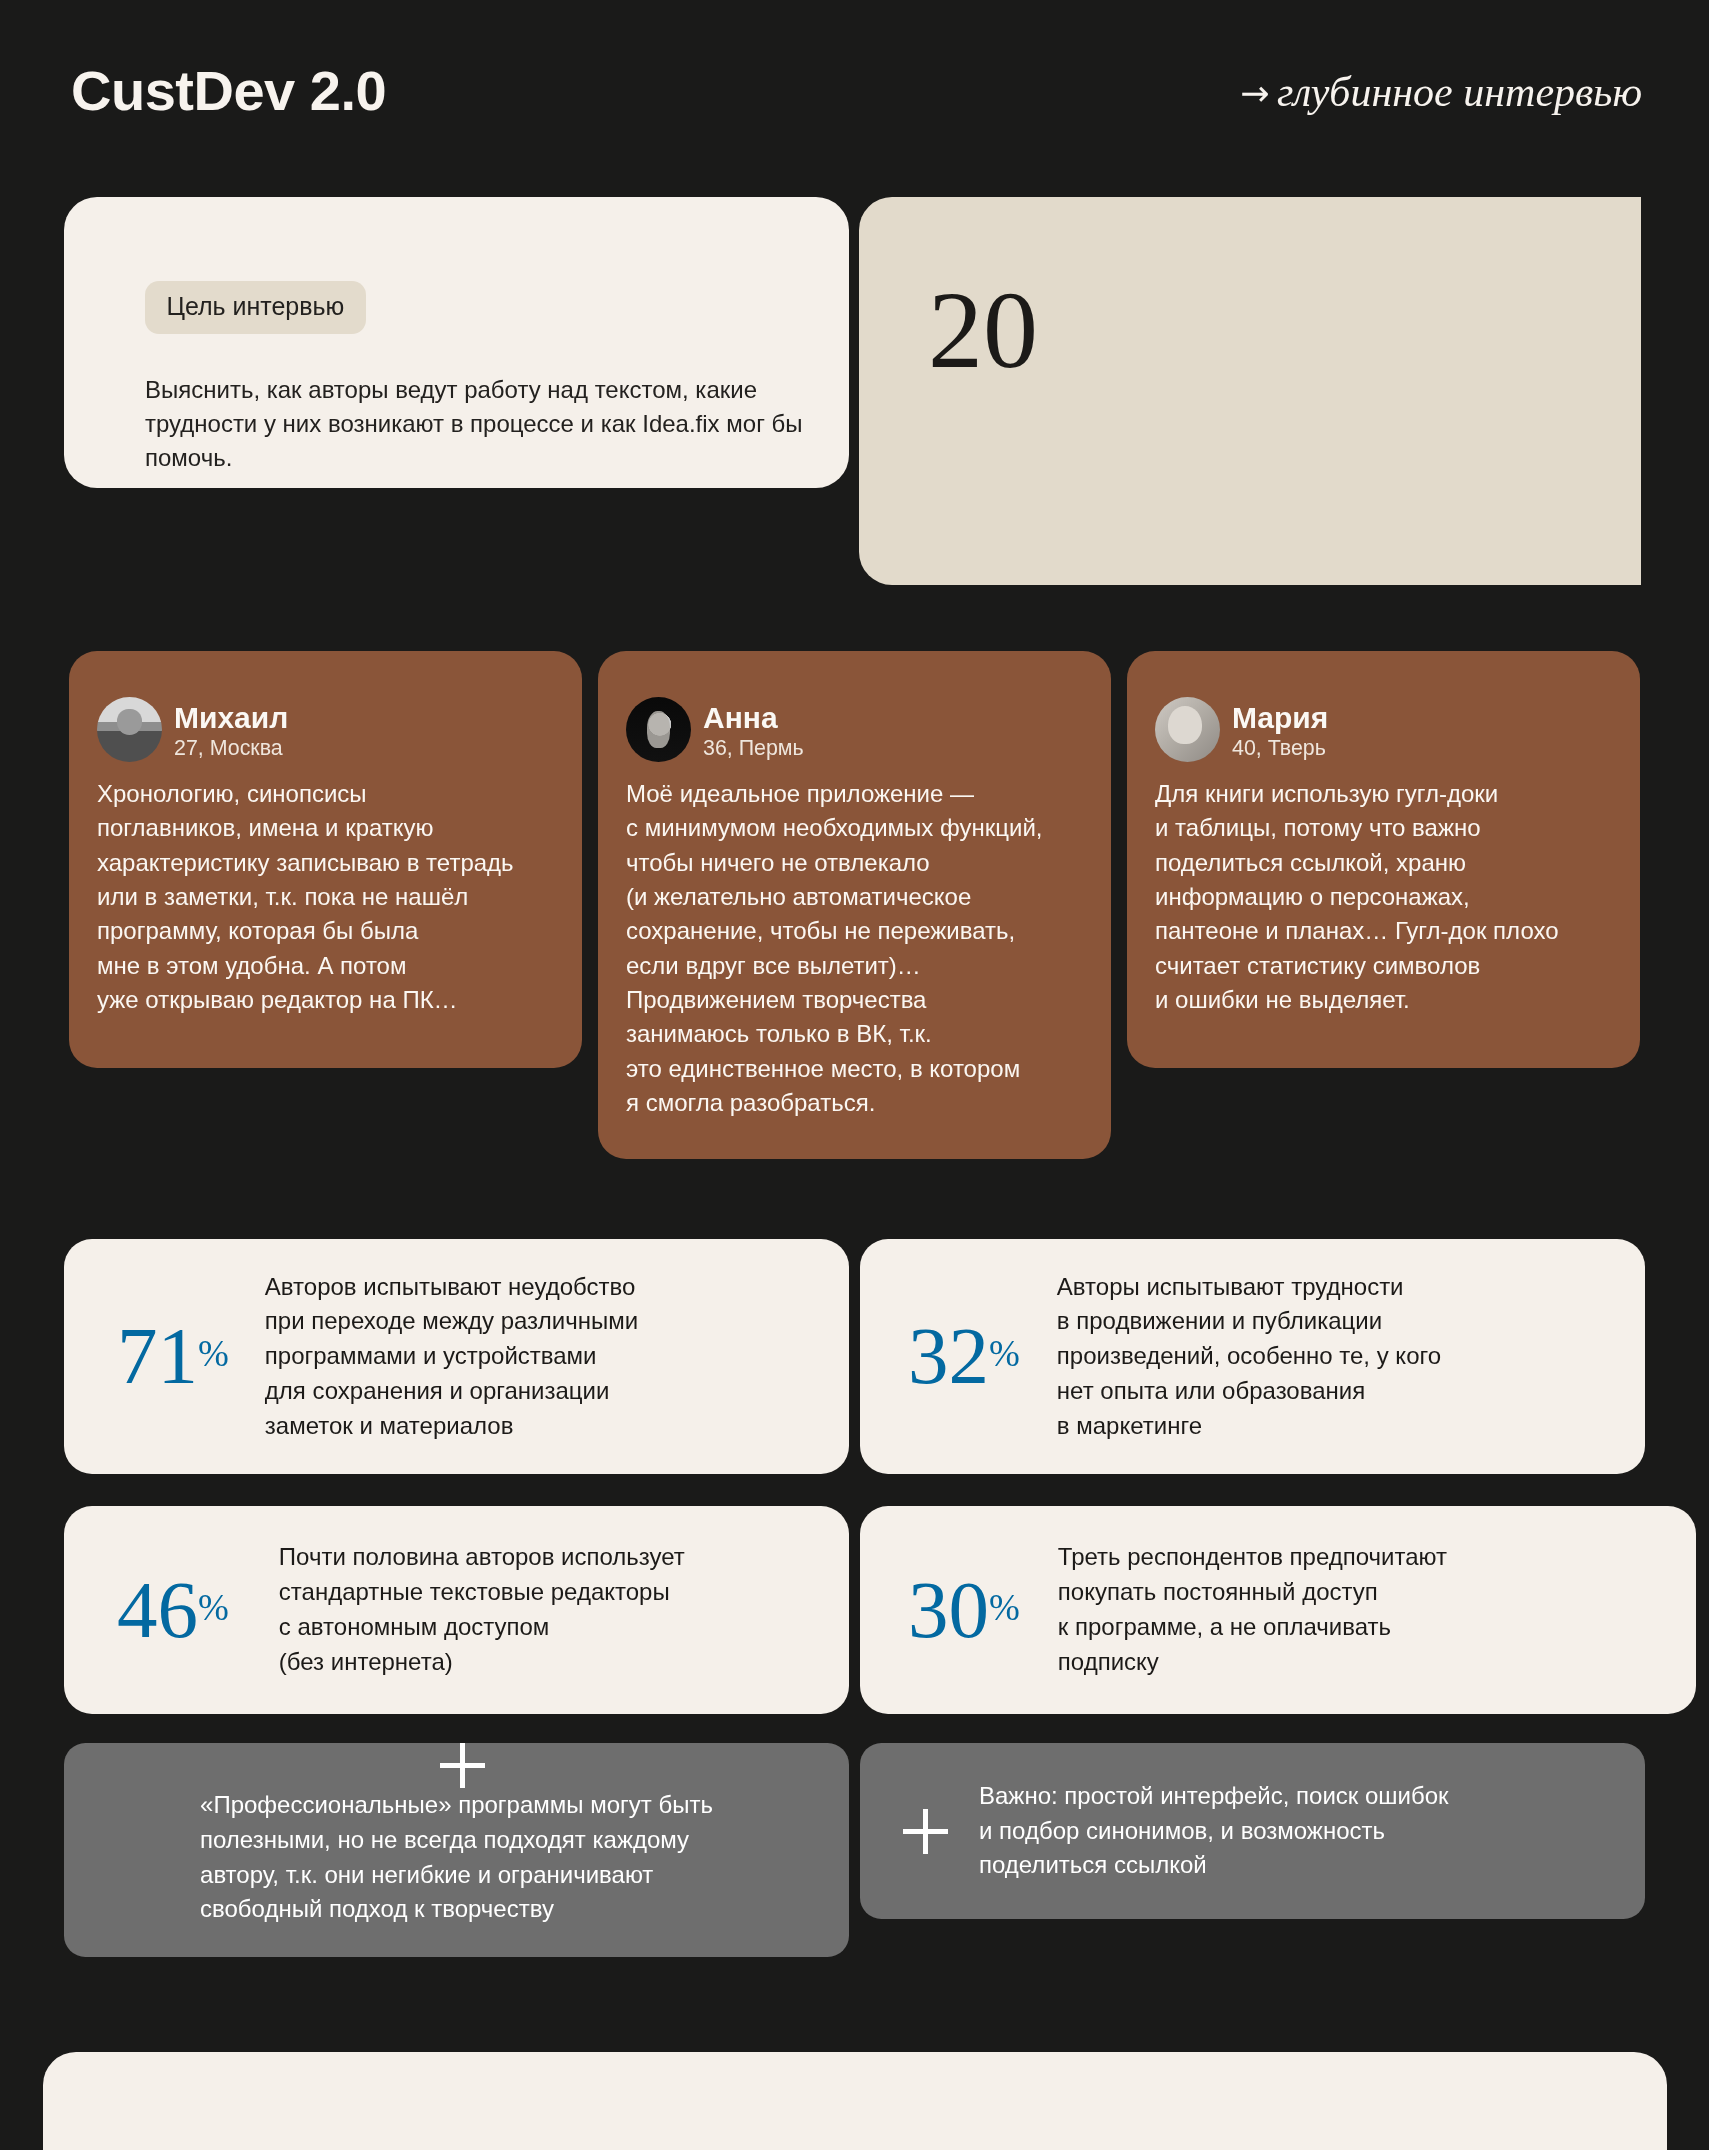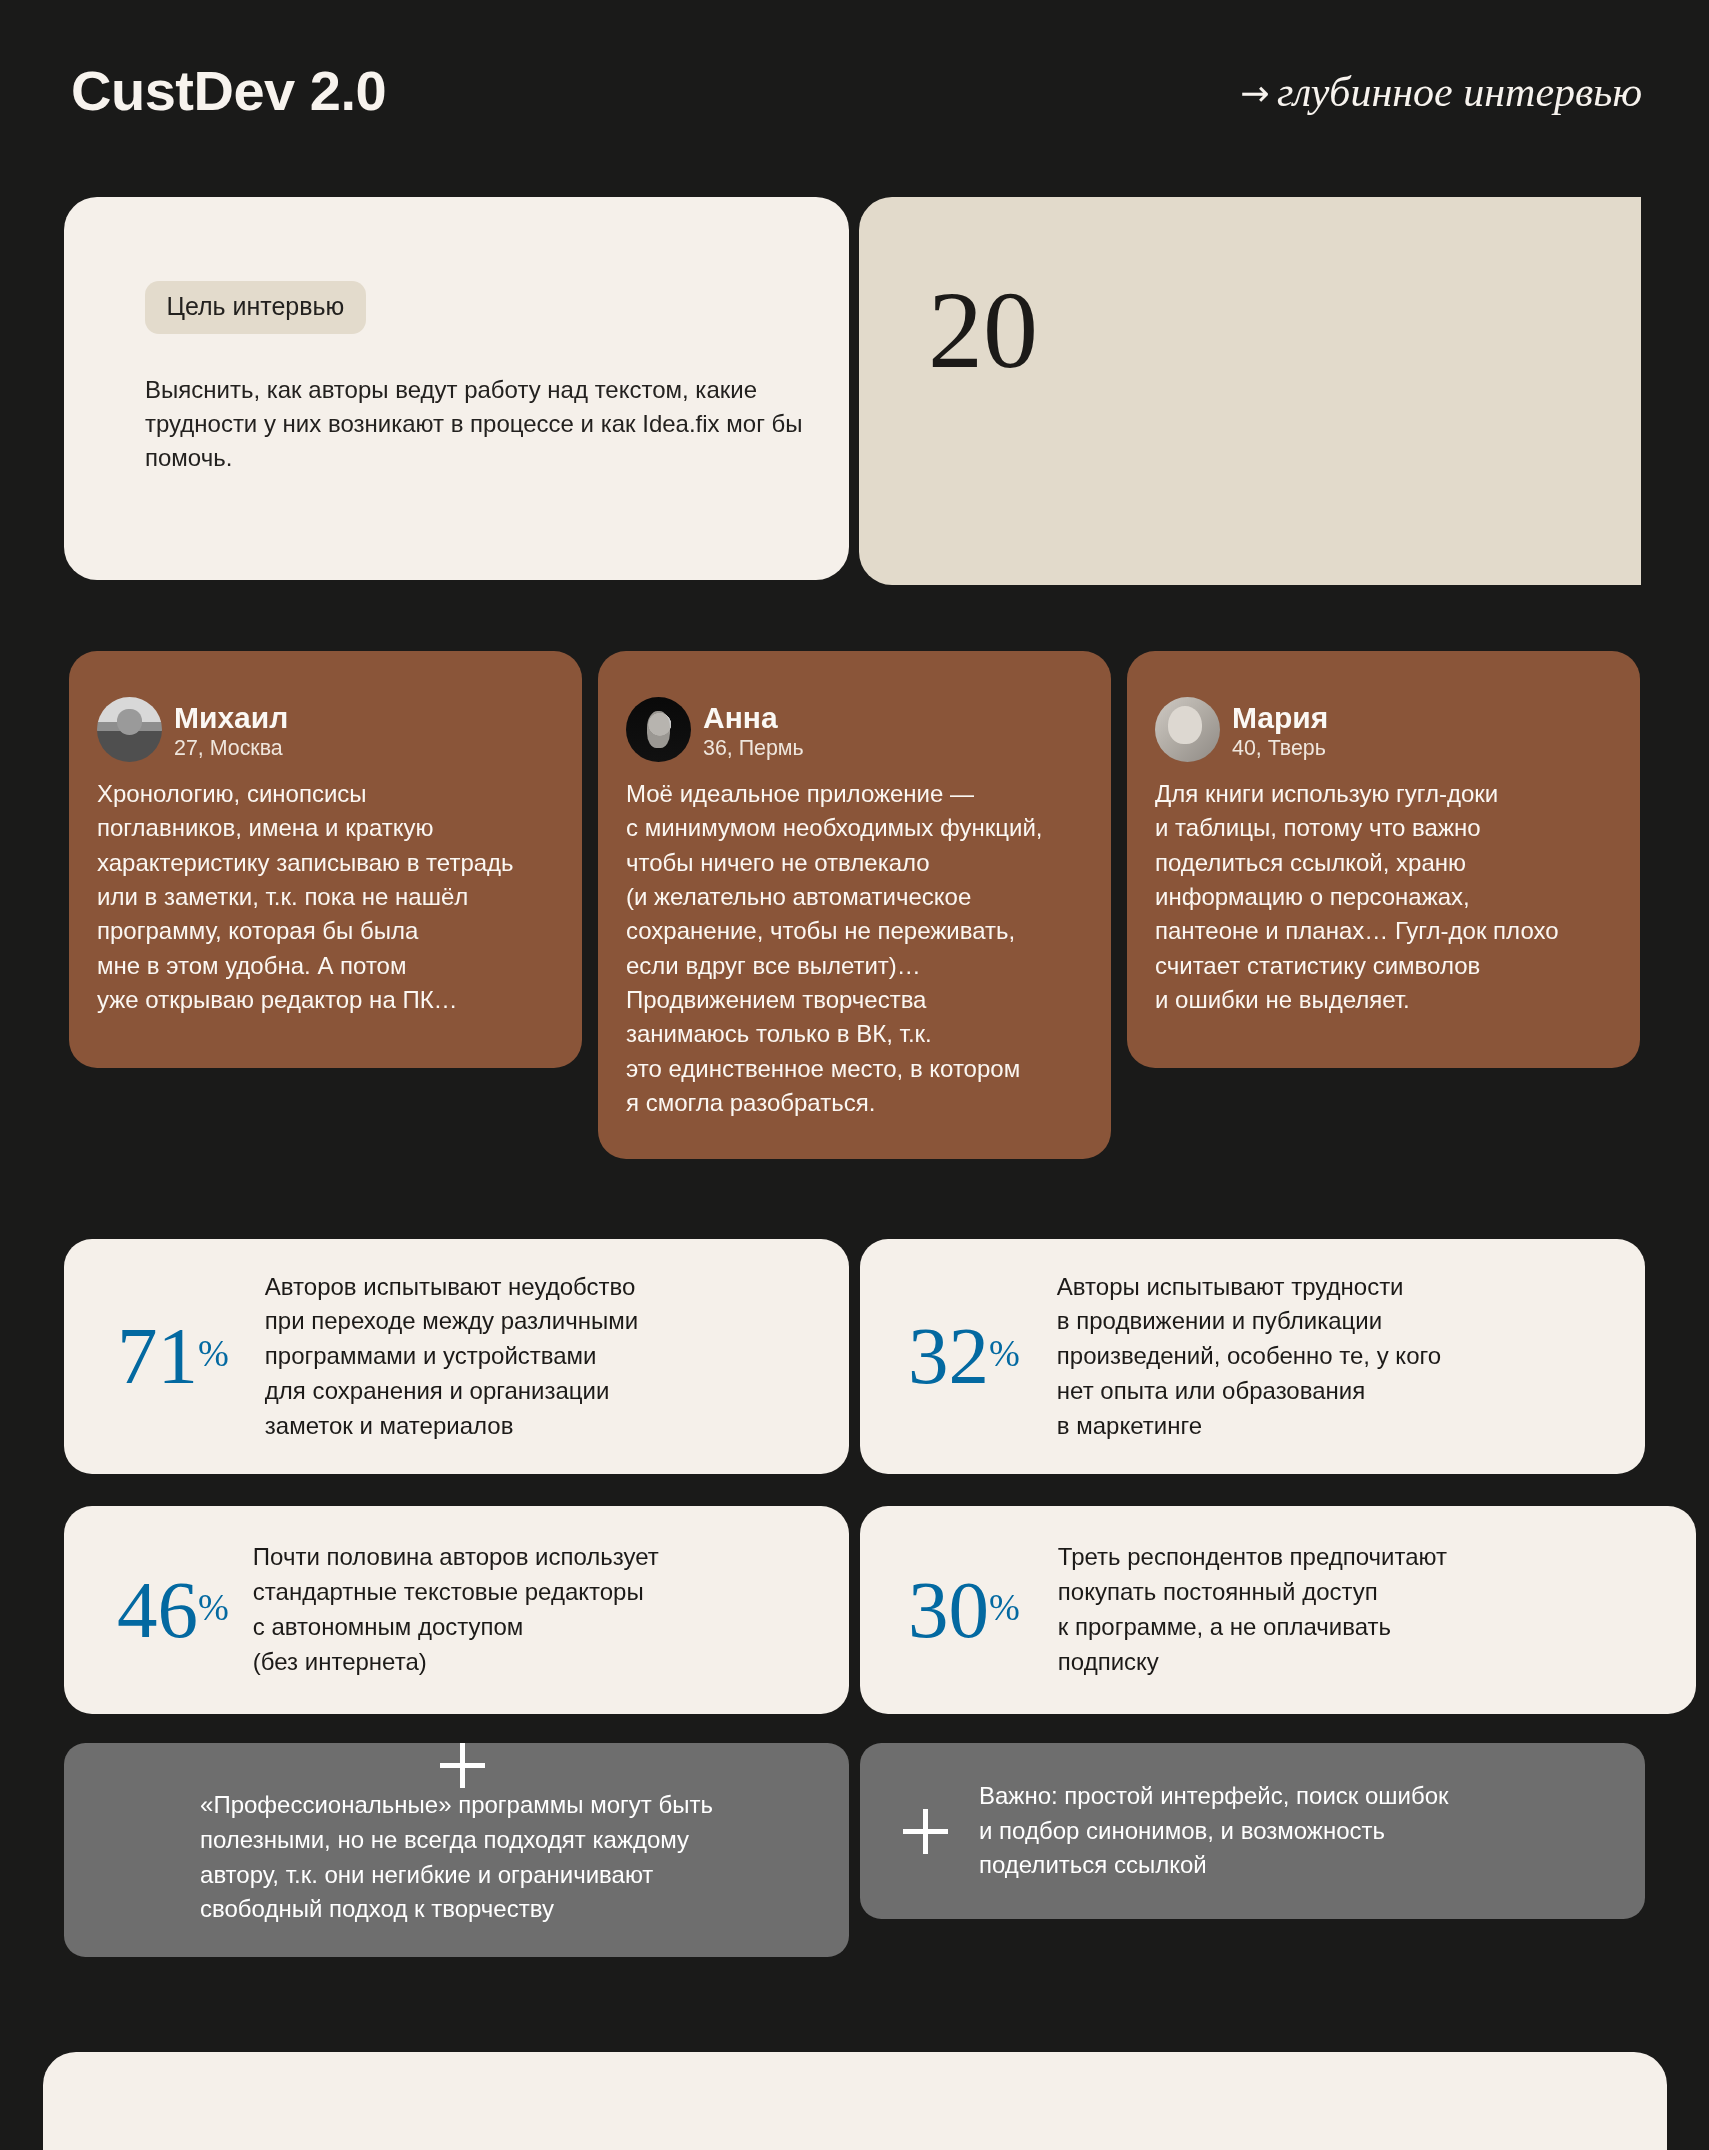--- a/index.html
+++ b/index.html
@@ -30,21 +30,21 @@
     font-family:"Liberation Serif", serif;
     font-style:italic;
     font-size:42px;
     color:#f7f3ee;
     white-space:nowrap;
   }
   .tagline .arrow{font-style:normal;font-family:"DejaVu Sans",sans-serif;font-size:35px;vertical-align:1.1px;margin-right:7.5px;}
 
   
   .goal-card{
-    position:absolute;left:64px;top:197px;width:785px;height:383px;
+    position:absolute;left:64px;top:197px;width:785px;height:291px;
     background:#f5f0ea;
     border-radius:33px;
   }
   .goal-chip{
     position:absolute;left:81px;top:84px;
     background:#e3dbcc;
     border-radius:14px;
     padding:10.7px 21.4px 13px 21.4px;
     font-size:25px;
     color:#23211f;
@@ -161,21 +161,21 @@
     font-size:24px;
     line-height:1.45;
     color:#1c1a18;
     white-space:pre-line;
   }
   .s1 .stat-num{margin-left:53px;}
   .s1 .stat-text{margin-left:36px;}
   .s2 .stat-num{margin-left:48px;}
   .s2 .stat-text{margin-left:37px;}
   .s3 .stat-num{margin-left:53px;}
-  .s3 .stat-text{margin-left:24px;}
+  .s3 .stat-text{margin-left:50px;}
   .s4 .stat-num{margin-left:48px;}
   .s4 .stat-text{margin-left:38px;}
 
   
   .note{
     position:absolute;
     background:#6e6e6e;
     border-radius:21.4px;
     box-sizing:border-box;
     display:flex;align-items:center;

